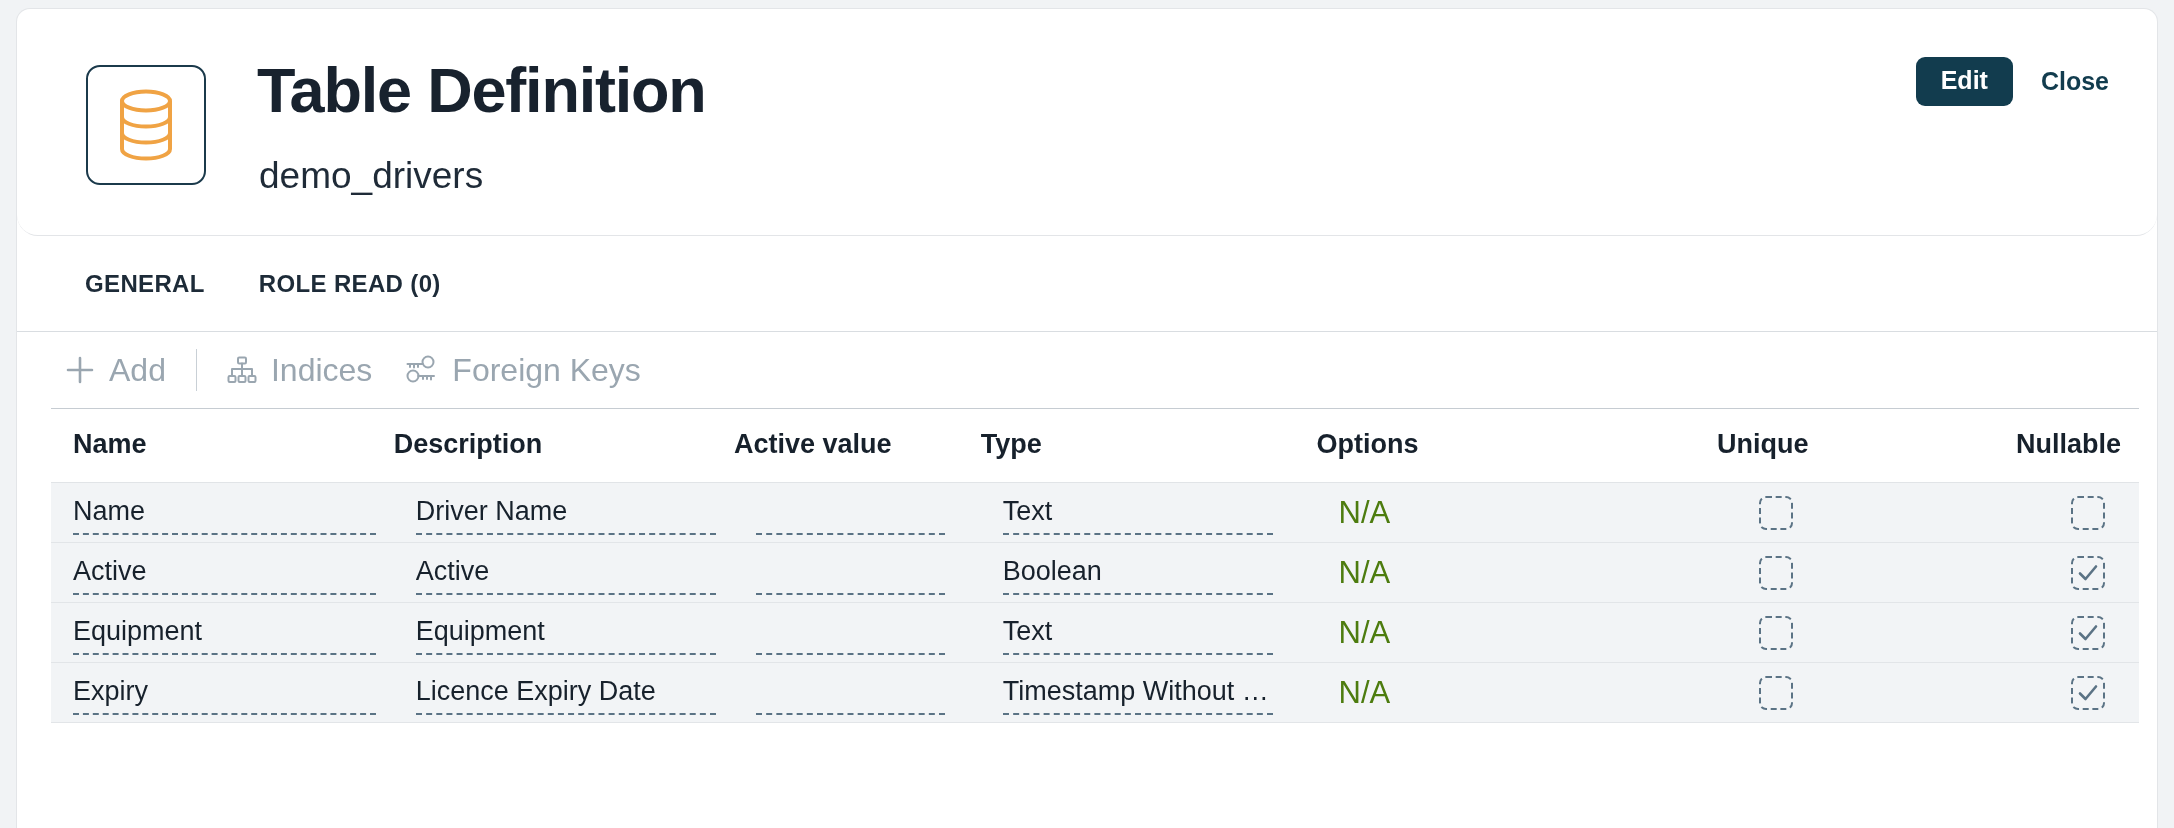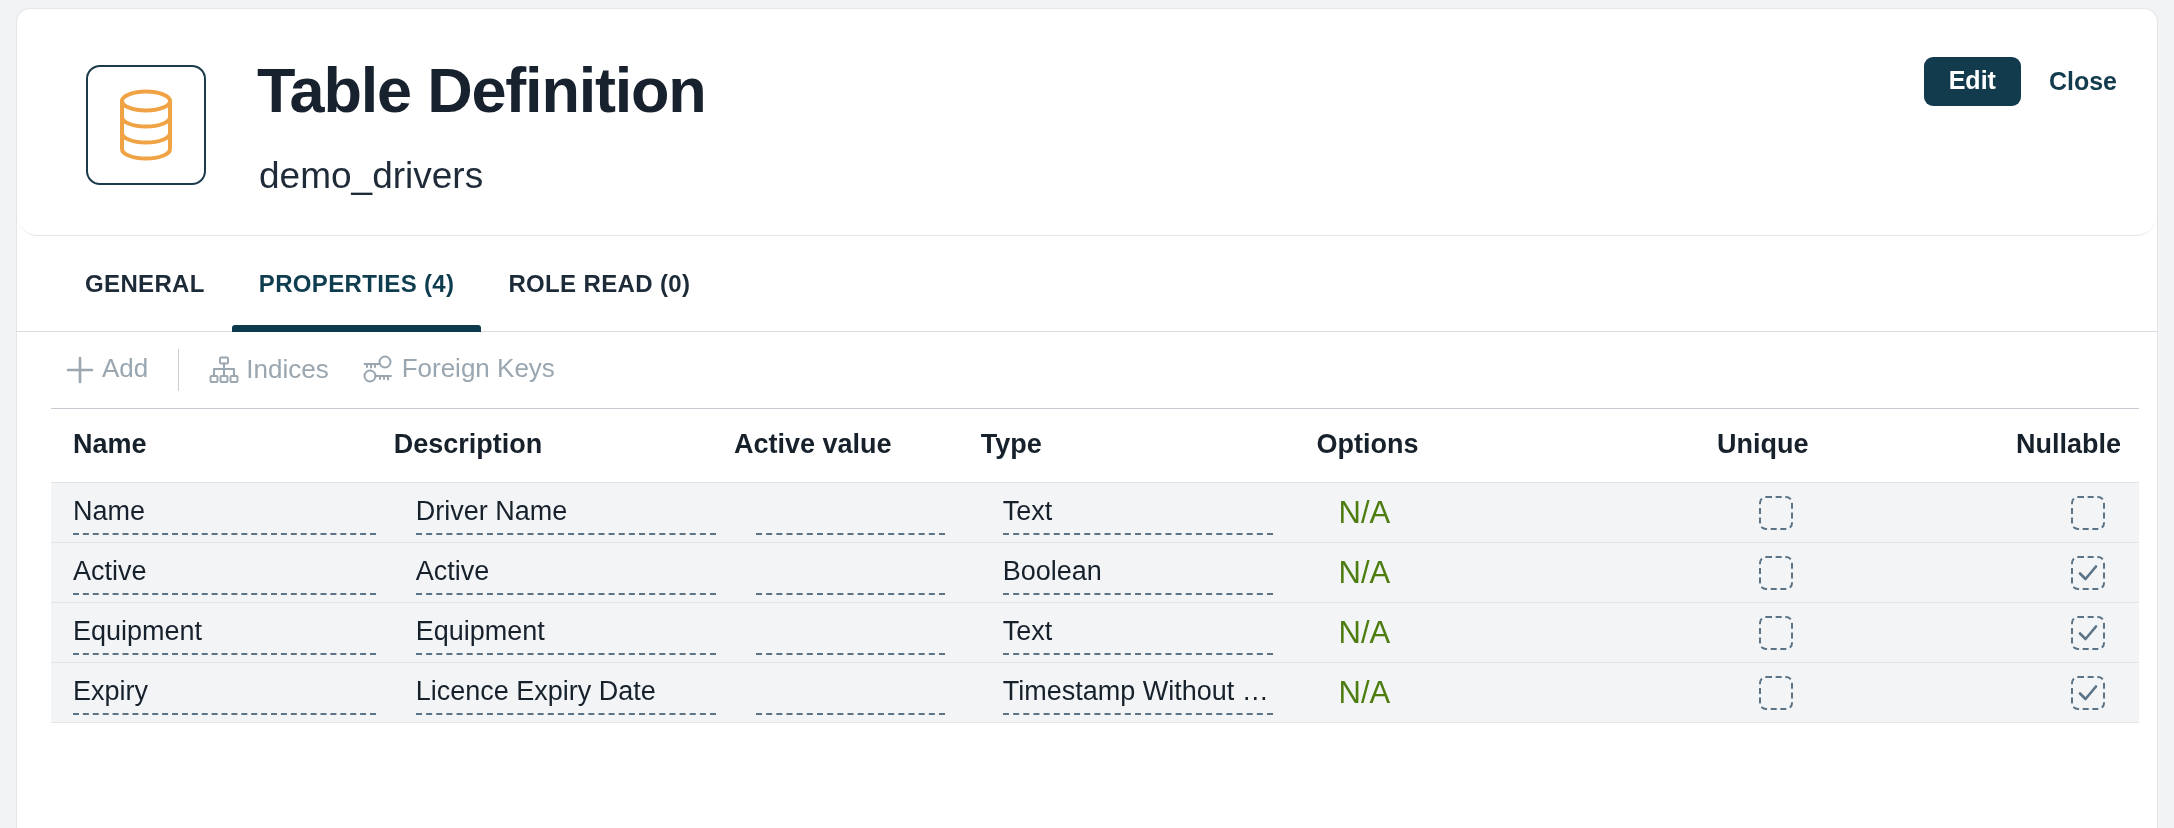--- a/index.html
+++ b/index.html
@@ -76,21 +76,21 @@
     top: 148px;
     font-size: 37px;
     font-weight: 400;
     color: #1f2b38;
     line-height: 1;
     white-space: nowrap;
   }
 
   .header-actions {
     position: absolute;
-    right: 34px;
+    right: 42px;
     top: 48px;
     display: flex;
     align-items: center;
     gap: 22px;
   }
   .btn-edit {
     background: #123c4e;
     color: #ffffff;
     border: none;
     border-radius: 9px;
@@ -154,23 +154,23 @@
   
   .toolbar {
     height: 76px;
     display: flex;
     align-items: center;
     padding-left: 46px;
     background: #ffffff;
   }
   .tool-btn {
     display: flex;
-    gap: 7px;
+    gap: 14px;
     color: #9aa6b0;
-    font-size: 26px;
+    font-size: 32px;
     font-weight: 400;
     line-height: 1;
     background: transparent;
     border: none;
     font-family: "Liberation Sans", sans-serif;
     padding: 6px 2px;
     cursor: pointer;
     white-space: nowrap;
   }
   .tool-btn .glyph { display: flex; align-items: center; }
@@ -278,21 +278,20 @@
       <div class="header-subtitle">demo_drivers</div>
 
       <div class="header-actions">
         <button class="btn-edit">Edit</button>
         <button class="btn-close">Close</button>
       </div>
     </div>
 
     <div class="tabs">
       <button class="tab">GENERAL</button>
-      <button class="tab active">PROPERTIES (4)</button>
       <button class="tab">ROLE READ (0)</button>
     </div>
 
     <div class="toolbar">
 
       <button class="tool-btn">
         <span class="glyph">
           <svg width="30" height="30" viewBox="0 0 30 30" fill="none" xmlns="http://www.w3.org/2000/svg">
             <path d="M15 3 V27 M3 15 H27" stroke="#9aa6b0" stroke-width="2.6" stroke-linecap="round"></path>
           </svg>

